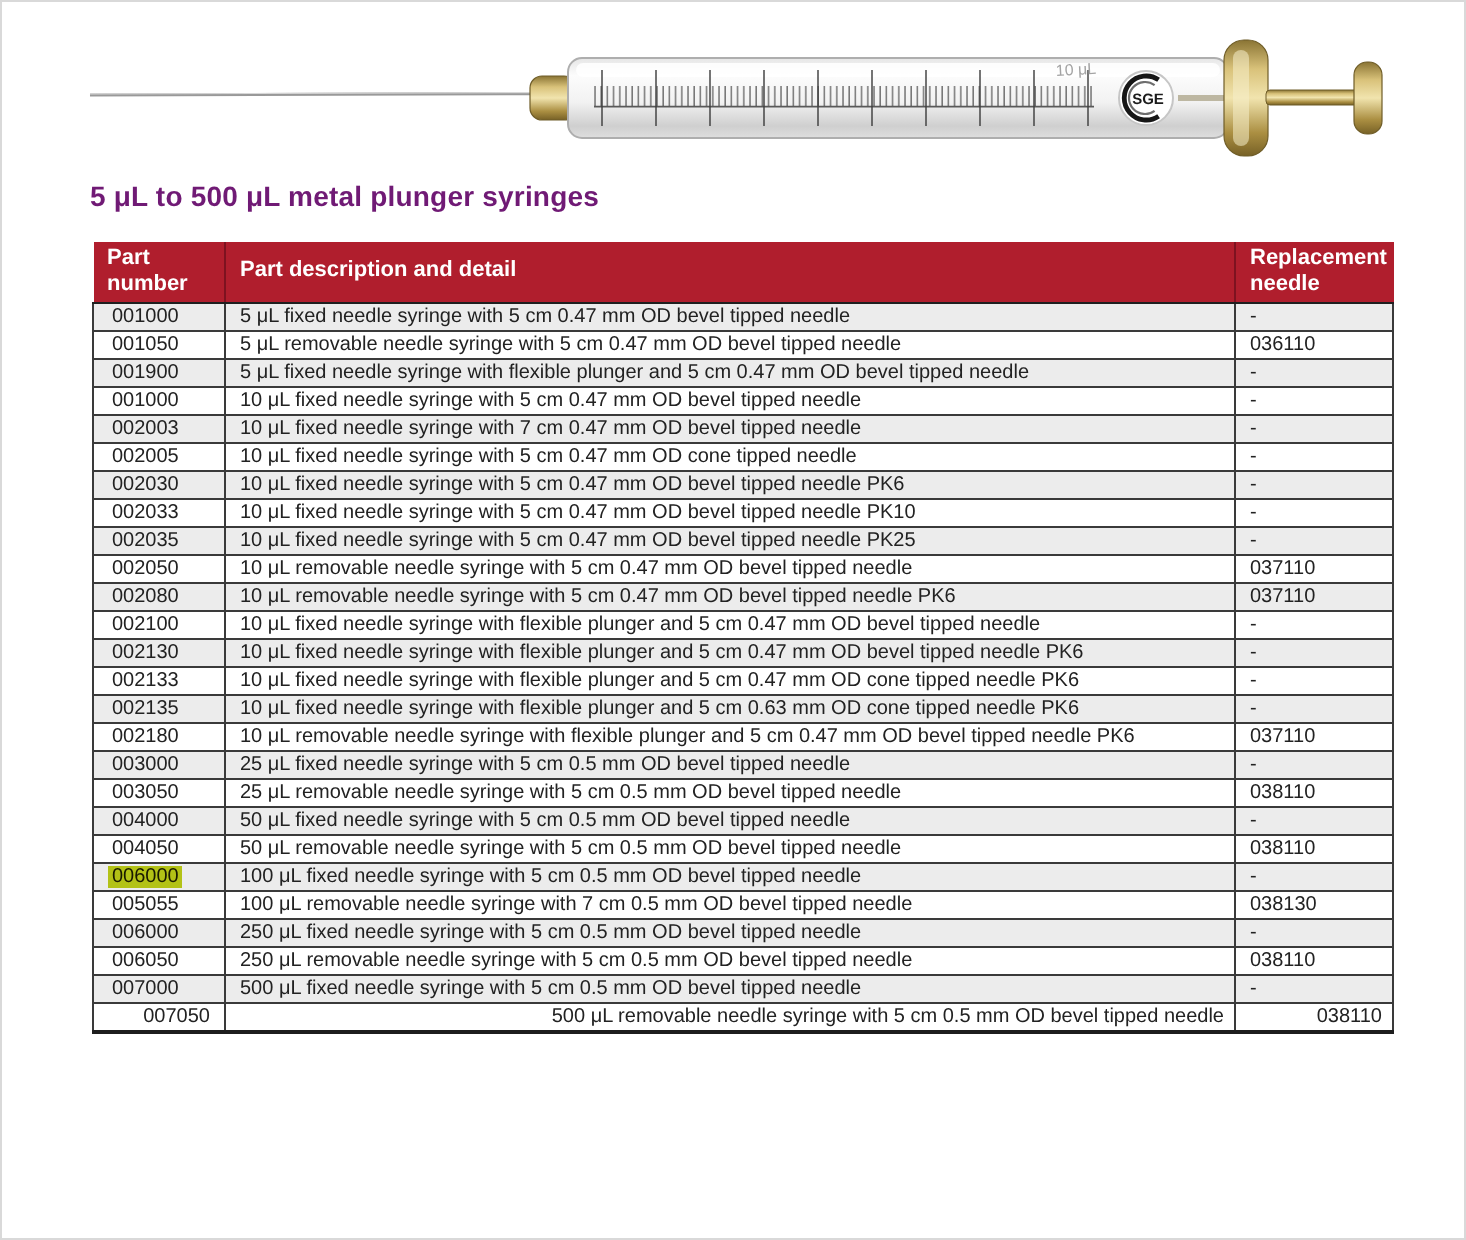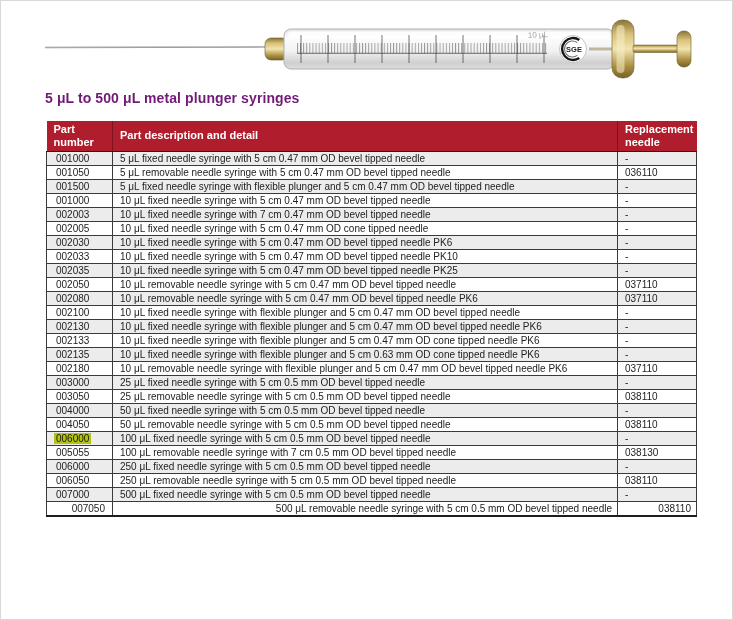--- a/index.html
+++ b/index.html
@@ -172,21 +172,21 @@
     <td>-</td>
   </tr>
 
   <tr>
     <td><span class="part-text">001050</span></td>
     <td>5 μL removable needle syringe with 5 cm 0.47 mm OD bevel tipped needle</td>
     <td>036110</td>
   </tr>
 
   <tr>
-    <td><span class="part-text">001500</span></td>
+    <td><span class="part-text">001900</span></td>
     <td>5 μL fixed needle syringe with flexible plunger and 5 cm 0.47 mm OD bevel tipped needle</td>
     <td>-</td>
   </tr>
 
   <tr>
     <td><span class="part-text">001000</span></td>
     <td>10 μL fixed needle syringe with 5 cm 0.47 mm OD bevel tipped needle</td>
     <td>-</td>
   </tr>
 

